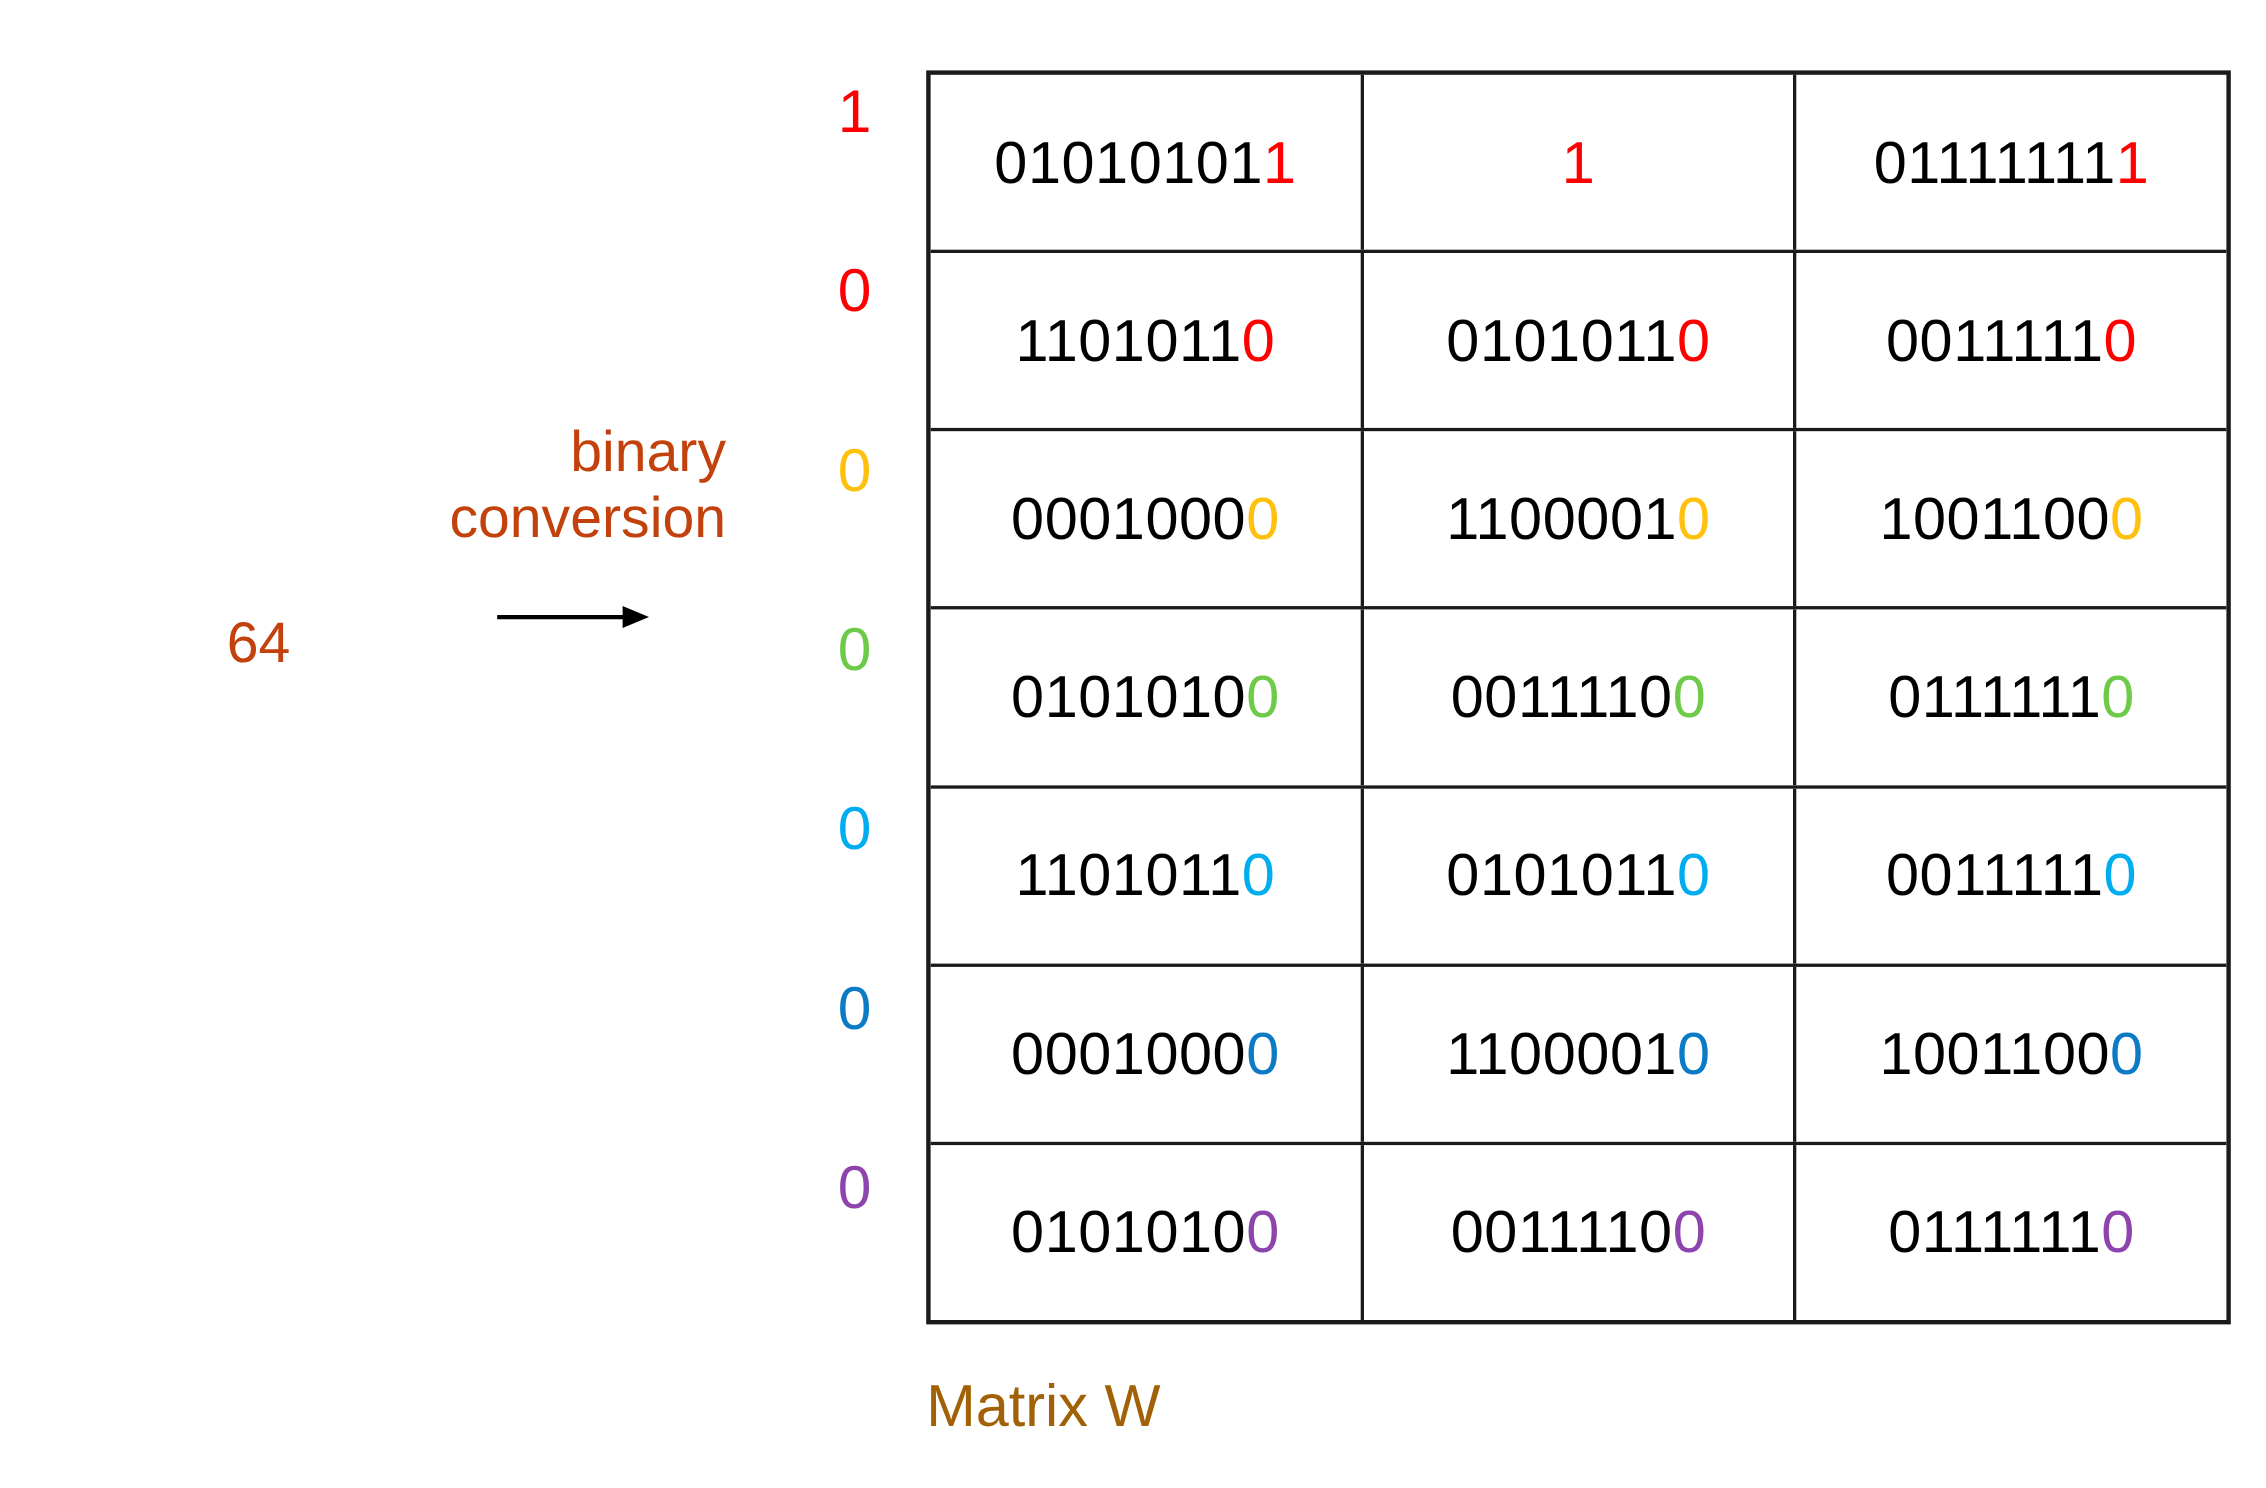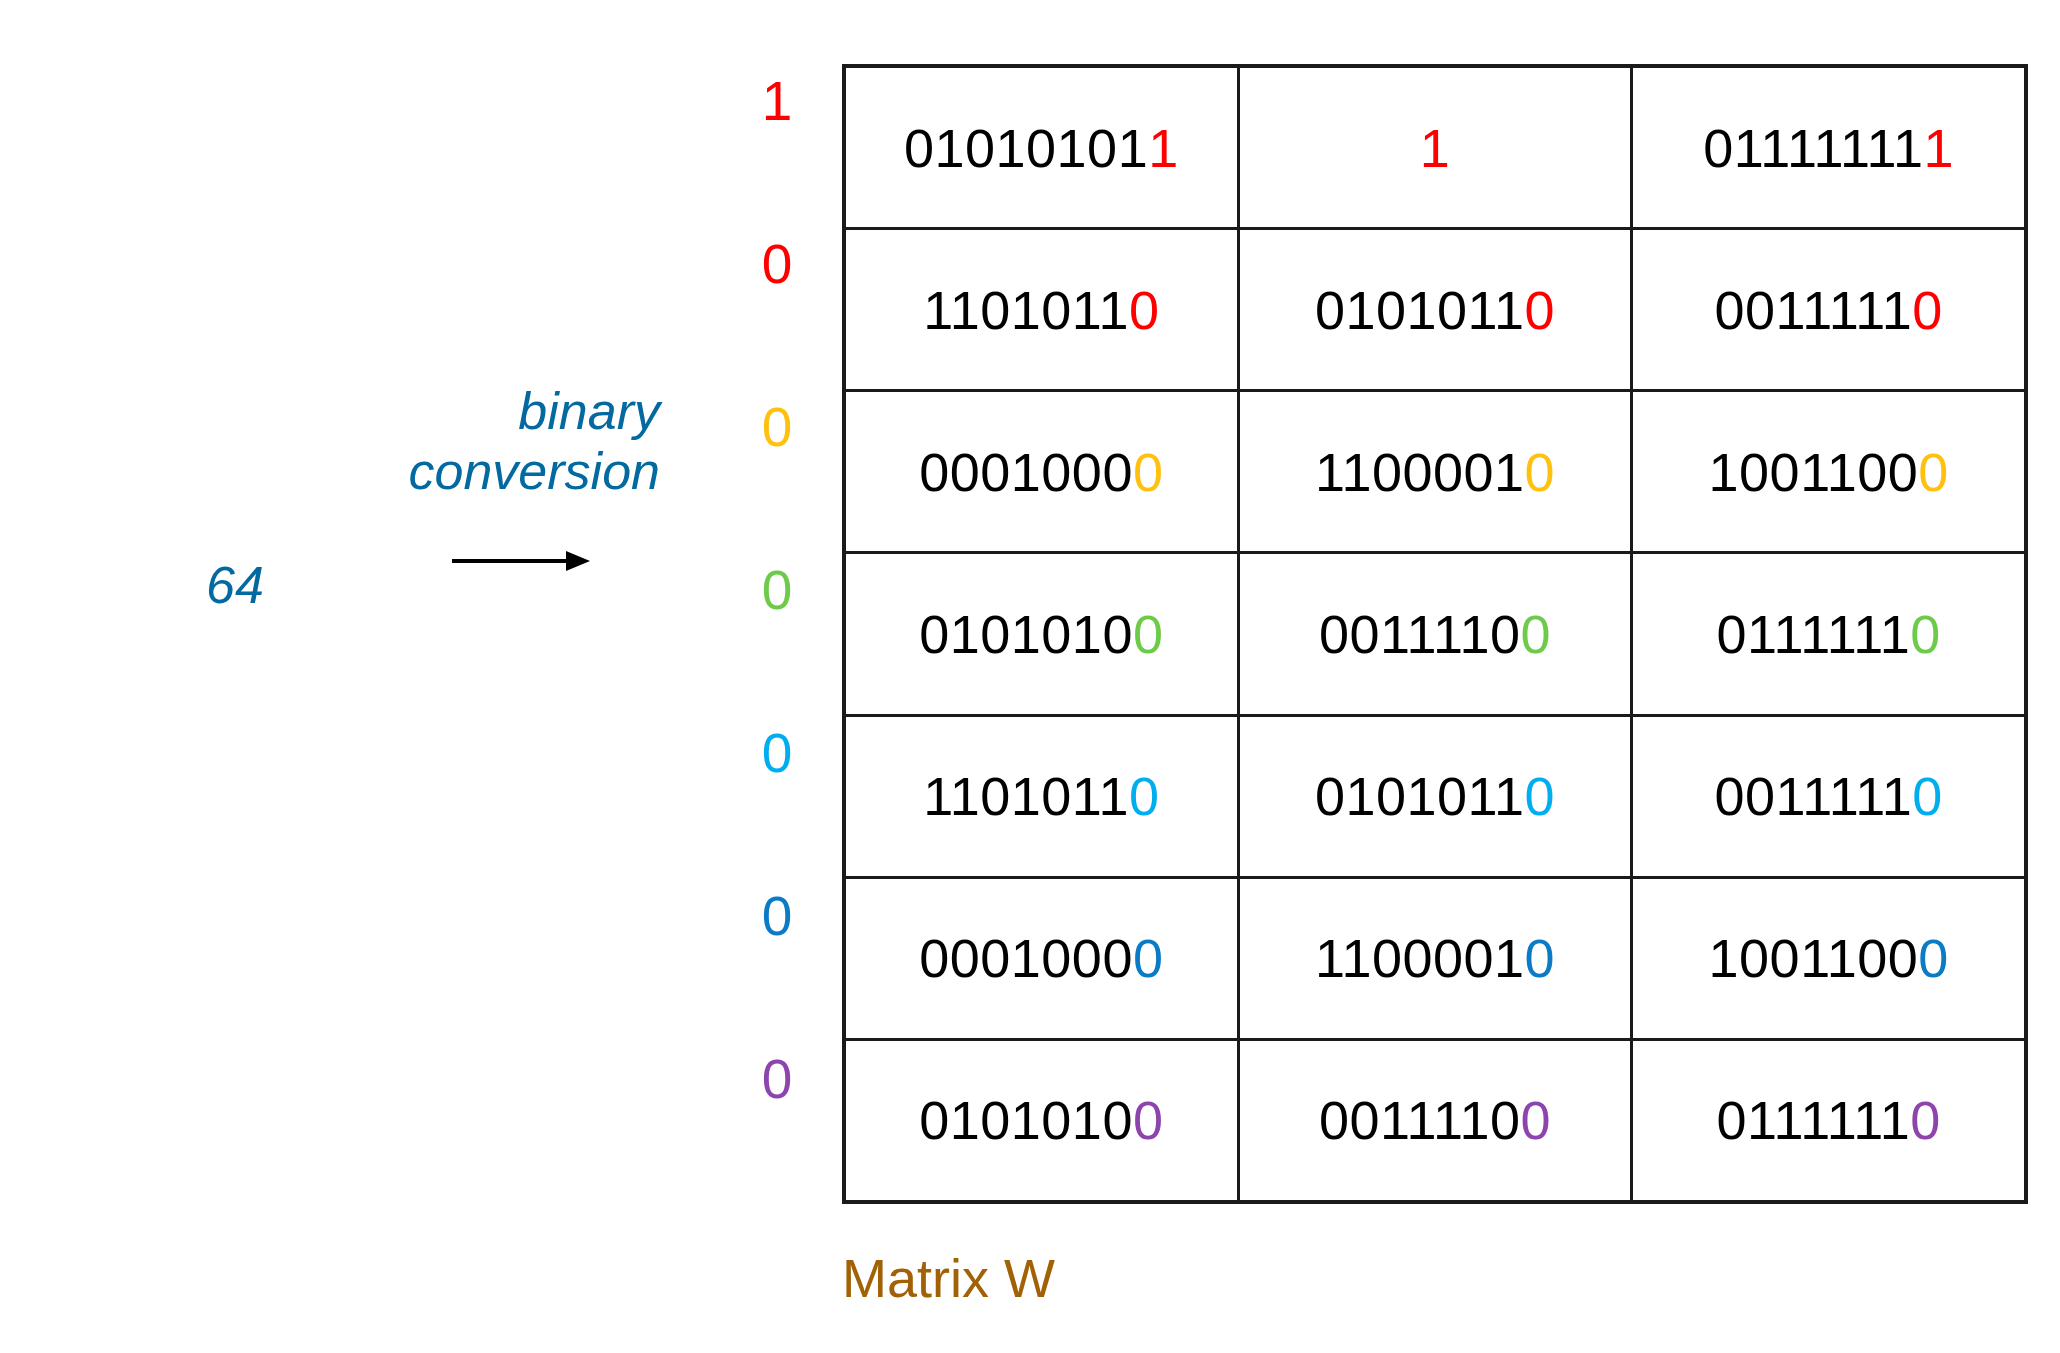--- a/index.html
+++ b/index.html
@@ -17,25 +17,24 @@
 
   #canvas {
     position: relative;
     width: 2060px;
     height: 1353px;
   }
 
   
   .left-text {
     position: absolute;
-    color: #0369a1;
+    color: #c2410c;
     font-weight: 400;
     white-space: nowrap;
     line-height: 1.15;
-    font-style: italic;
   }
 
   #label-binary-conversion {
     left: 370px;
     top: 382px;
     width: 290px;
     text-align: right;
     font-size: 52px;
     white-space: normal;
   }

